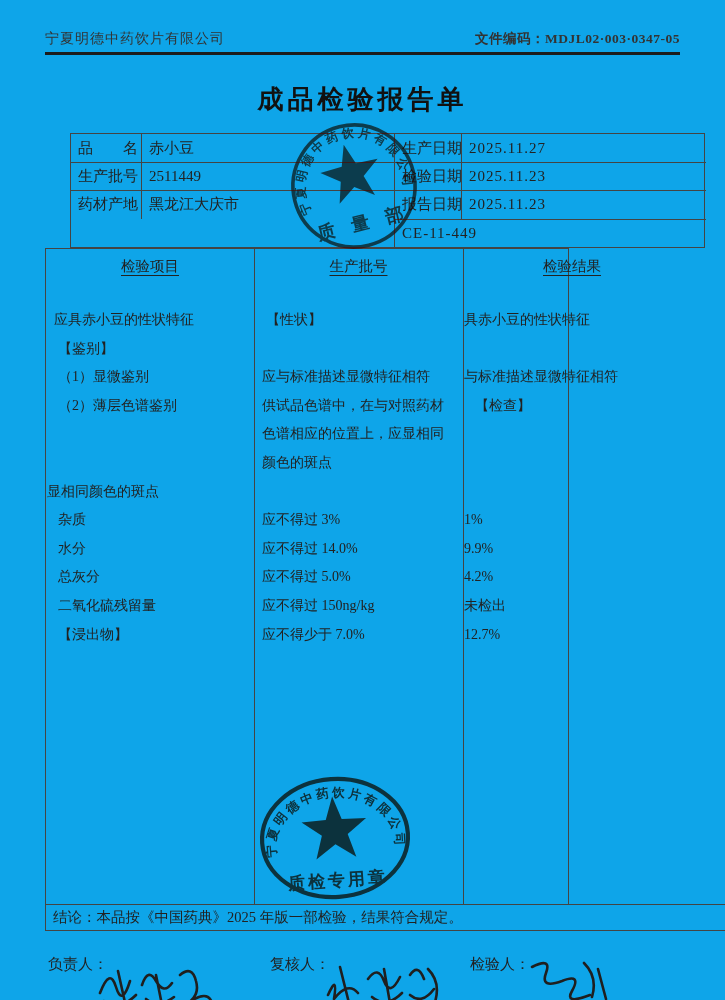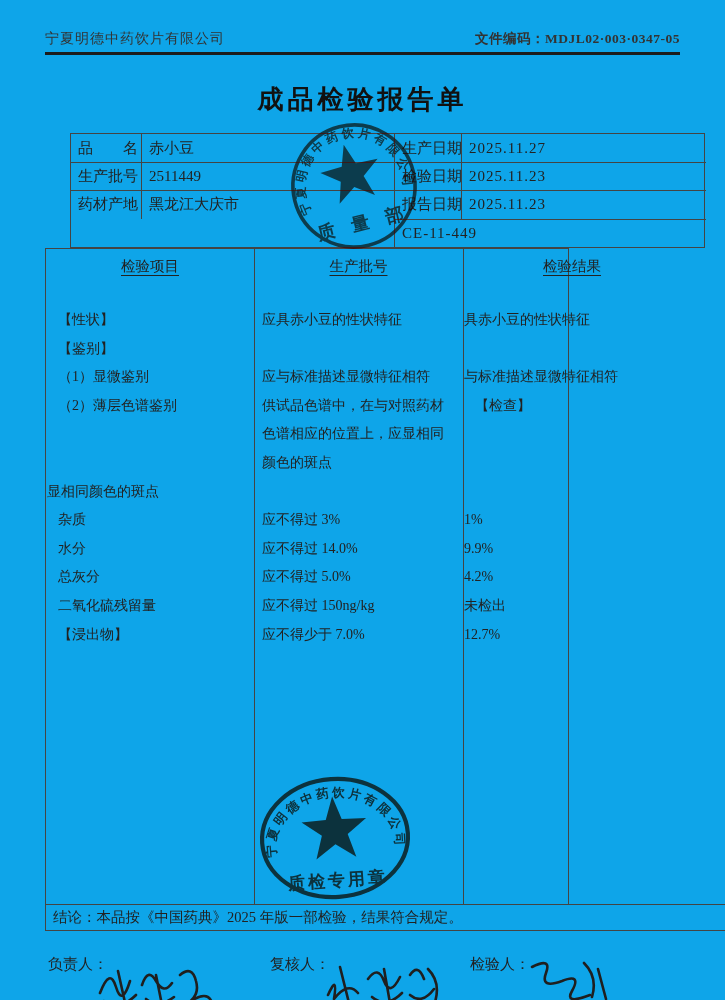--- a/index.html
+++ b/index.html
@@ -85,22 +85,22 @@
     <div class="vline" style="left:208px;"></div>
     <div class="vline" style="left:417px;"></div>
 
     <div class="mhead">
       <span>检验项目</span>
       <span>生产批号</span>
       <span>检验结果</span>
     </div>
 
     <div class="mbody">
+      <div class="cell std">应具赤小豆的性状特征</div>
       <div class="cell item">【性状】</div>
-      <div class="cell std">应具赤小豆的性状特征</div>
       <div class="cell res">具赤小豆的性状特征</div>
 
       <div class="cell item">【鉴别】</div>
       <div class="cell std"></div>
       <div class="cell res"></div>
 
       <div class="cell item">（1）显微鉴别</div>
       <div class="cell std">应与标准描述显微特征相符</div>
       <div class="cell res">与标准描述显微特征相符</div>
 

